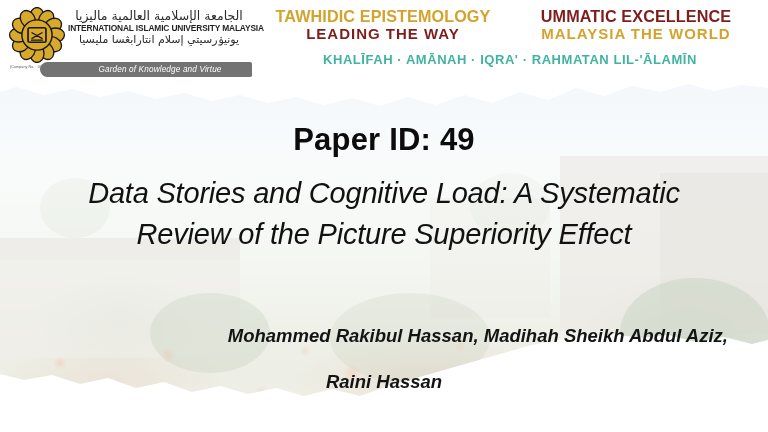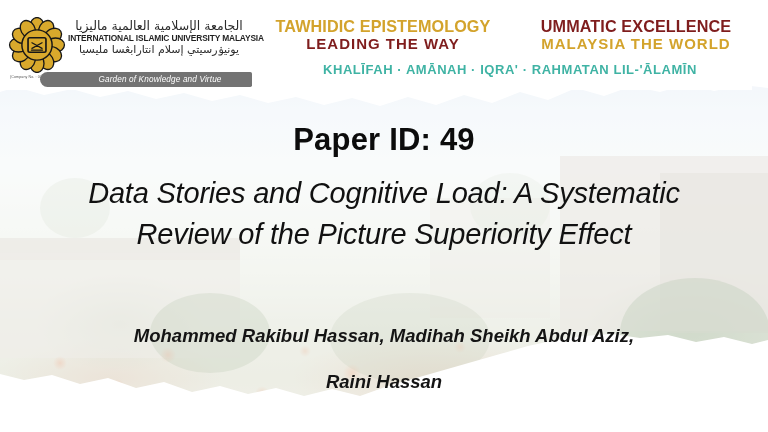--- a/index.html
+++ b/index.html
@@ -88,21 +88,21 @@
   }
 
   
   .torn { position:absolute; left:0; width:768px; z-index:2; }
   .torn svg { display:block; width:768px; }
   .torn-top    { top:72px;  height:46px; }
   .torn-bottom { top:326px; height:106px; }
 
   
   .header {
-    position:absolute; left:0; top:12px; width:752px; height:78px;
+    position:absolute; left:0; top:2px; width:752px; height:78px;
     background:#ffffff;
     z-index:5;
   }
 
   
   .logo-lockup {
     position:absolute; left:6px; top:3px;
     width:246px; height:72px;
   }
   .logo-mark {
@@ -187,21 +187,21 @@
     letter-spacing:.2px;
   }
   .paper-title {
     position:absolute; left:46px; top:173px; width:676px;
     text-align:center;
     font-size:29px; font-style:italic; color:#111111;
     line-height:1.40; letter-spacing:-0.2px;
   }
   .authors {
     position:absolute; left:40px; top:324px; width:688px;
-    text-align:center;
+    text-align:right;
     font-size:18.5px; font-style:italic; font-weight:bold;
     color:#141414; line-height:1.35;
   }
   .author-line2 {
     position:absolute; left:40px; top:371px; width:688px;
     text-align:center;
     font-size:18.5px; font-style:italic; font-weight:bold;
     color:#141414;
   }
 </style>

